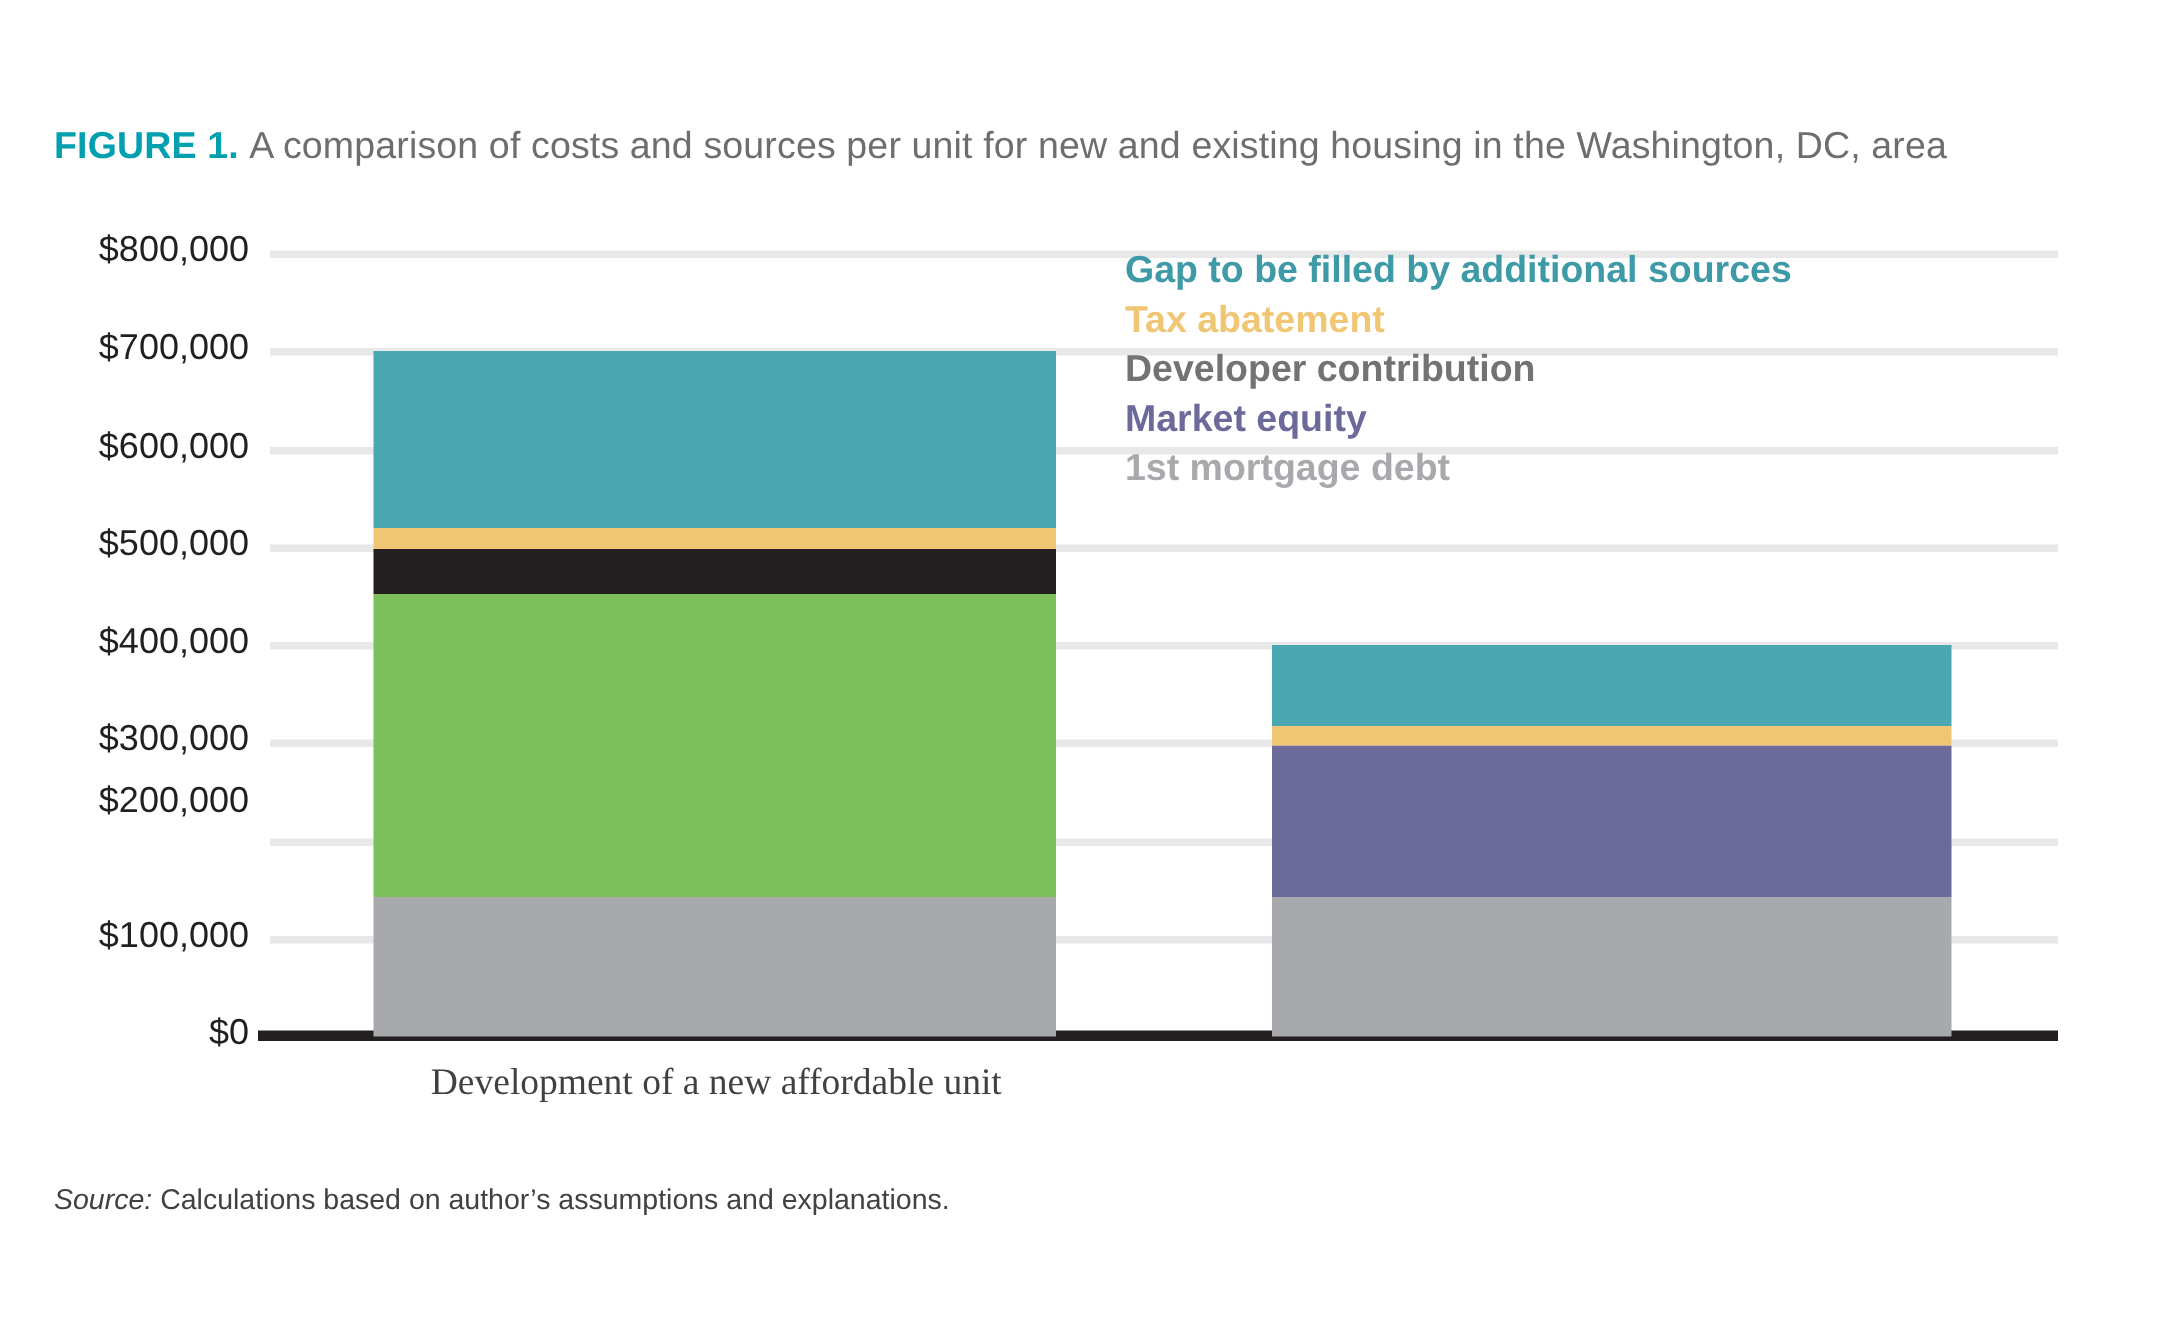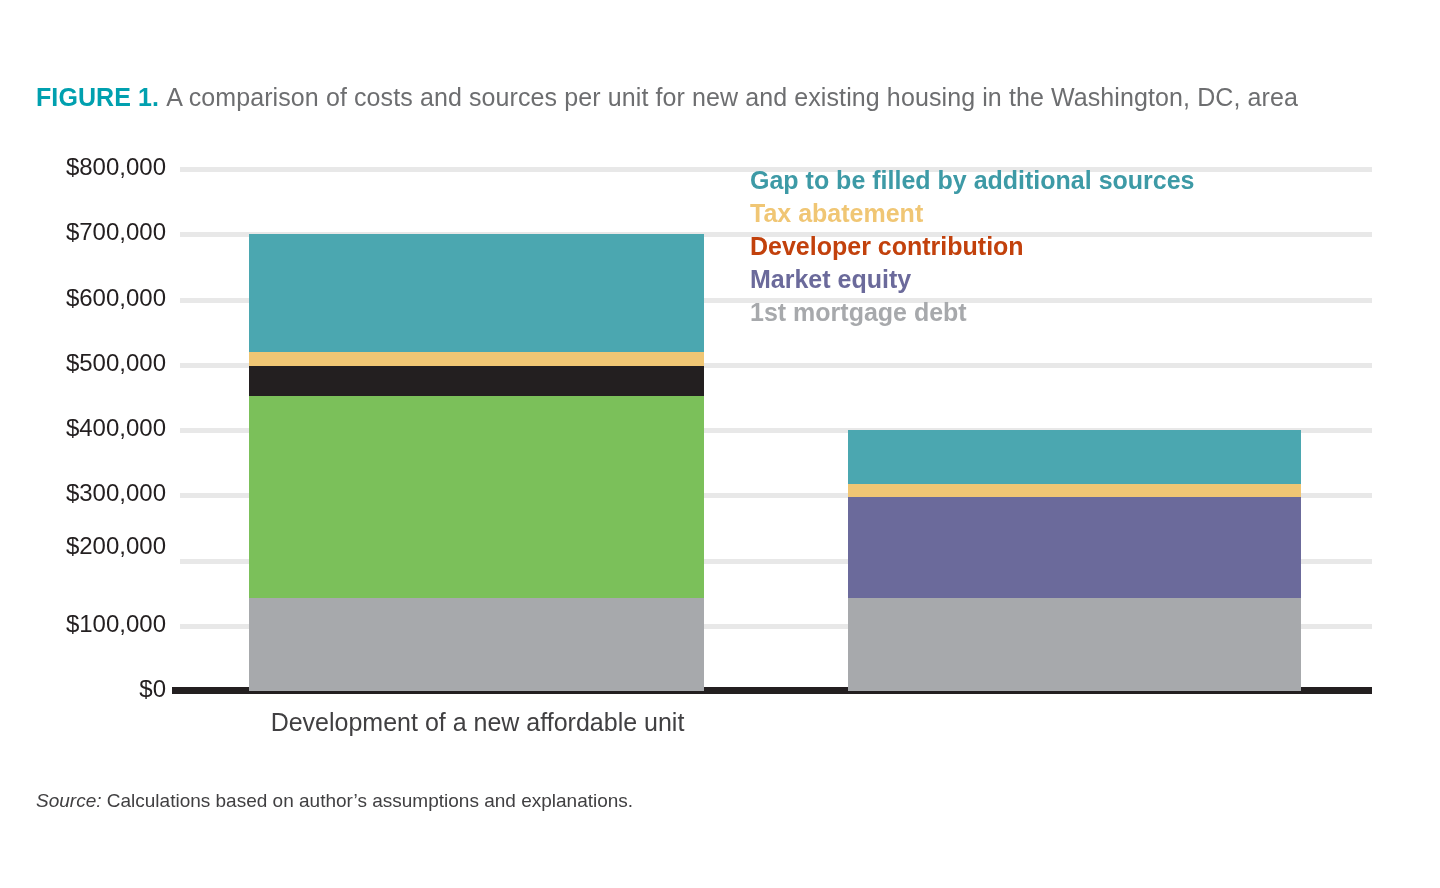--- a/index.html
+++ b/index.html
@@ -94,20 +94,21 @@
     width: 100%;
   }
 
   .xlabel {
     position: absolute;
     top: 708px;
     font-size: 25px;
     color: #414042;
     text-align: center;
     font-weight: 400;
+    font-family: Liberation Serif, serif;
   }
 
   
   #legend {
     position: absolute;
     right: 70px;
     top: 164px;
     width: 620px;
     text-align: left;
   }
@@ -149,21 +150,21 @@
       <div class="gridline" style="top: 389.5px;"></div>
       <div class="gridline" style="top: 454.75px;"></div>
     </div>
   <div class="axis-baseline"></div>
 <div class="ytick" style="top: 153px;">$800,000</div>
     <div class="ytick" style="top: 218.25px;">$700,000</div>
     <div class="ytick" style="top: 283.5px;">$600,000</div>
     <div class="ytick" style="top: 348.75px;">$500,000</div>
     <div class="ytick" style="top: 414px;">$400,000</div>
     <div class="ytick" style="top: 479.25px;">$300,000</div>
-    <div class="ytick" style="top: 532px; text-align: right;">$200,000</div>
+    <div class="ytick" style="top: 520px; text-align: right;">$200,000</div>
     <div class="ytick" style="top: 609.75px;">$100,000</div>
     <div class="ytick" style="top: 675px;">$0</div>
     <div class="bar" style="left: 249px; width: 455px; height: 522px; top: 169px; position: absolute;">
       <div class="seg" title="1st mortgage debt" style="background: rgb(167, 169, 172); bottom: 0px; height: 92.655px;"></div>
       <div class="seg" title="Tax credits (including LIHTC)" style="background: rgb(123, 192, 90); bottom: 92.655px; height: 202.275px;"></div>
       <div class="seg" title="Developer contribution" style="background: rgb(35, 31, 32); bottom: 294.93px; height: 30.015px;"></div>
       <div class="seg" title="Tax abatement" style="background: rgb(240, 198, 116); bottom: 324.945px; height: 13.7025px;"></div>
       <div class="seg" title="Gap to be filled by additional sources" style="background: rgb(75, 167, 176); bottom: 338.647px; height: 118.103px;"></div>
     </div>
     <div class="xlabel" style="left: 180px; width: 595px;">Development of a new affordable unit</div>
@@ -171,20 +172,20 @@
       <div class="seg" title="1st mortgage debt" style="background: rgb(167, 169, 172); bottom: 0px; height: 92.655px;"></div>
       <div class="seg" title="Market equity" style="background: rgb(107, 106, 155); bottom: 92.655px; height: 101.138px;"></div>
       <div class="seg" title="Tax abatement" style="background: rgb(240, 198, 116); bottom: 193.792px; height: 13.7025px;"></div>
       <div class="seg" title="Gap to be filled by additional sources" style="background: rgb(75, 167, 176); bottom: 207.495px; height: 53.505px;"></div>
     </div>
   </div>
 
 <div id="legend">
     <div class="legend-item" style="color: rgb(61, 154, 166);">Gap to be filled by additional sources</div>
     <div class="legend-item" style="color: rgb(240, 198, 116);">Tax abatement</div>
-    <div class="legend-item" style="color: #c2410c;">Developer contribution</div>
+    <div class="legend-item" style="color: #737373;">Developer contribution</div>
     <div class="legend-item" style="color: rgb(107, 106, 155);">Market equity</div>
     <div class="legend-item" style="color: rgb(167, 169, 172);">1st mortgage debt</div>
   </div>
 
 <div id="source-note">
   <span class="src-label">Source:</span><span> Calculations based on author’s assumptions and explanations.</span>
 </div>
 
 </body></html>

